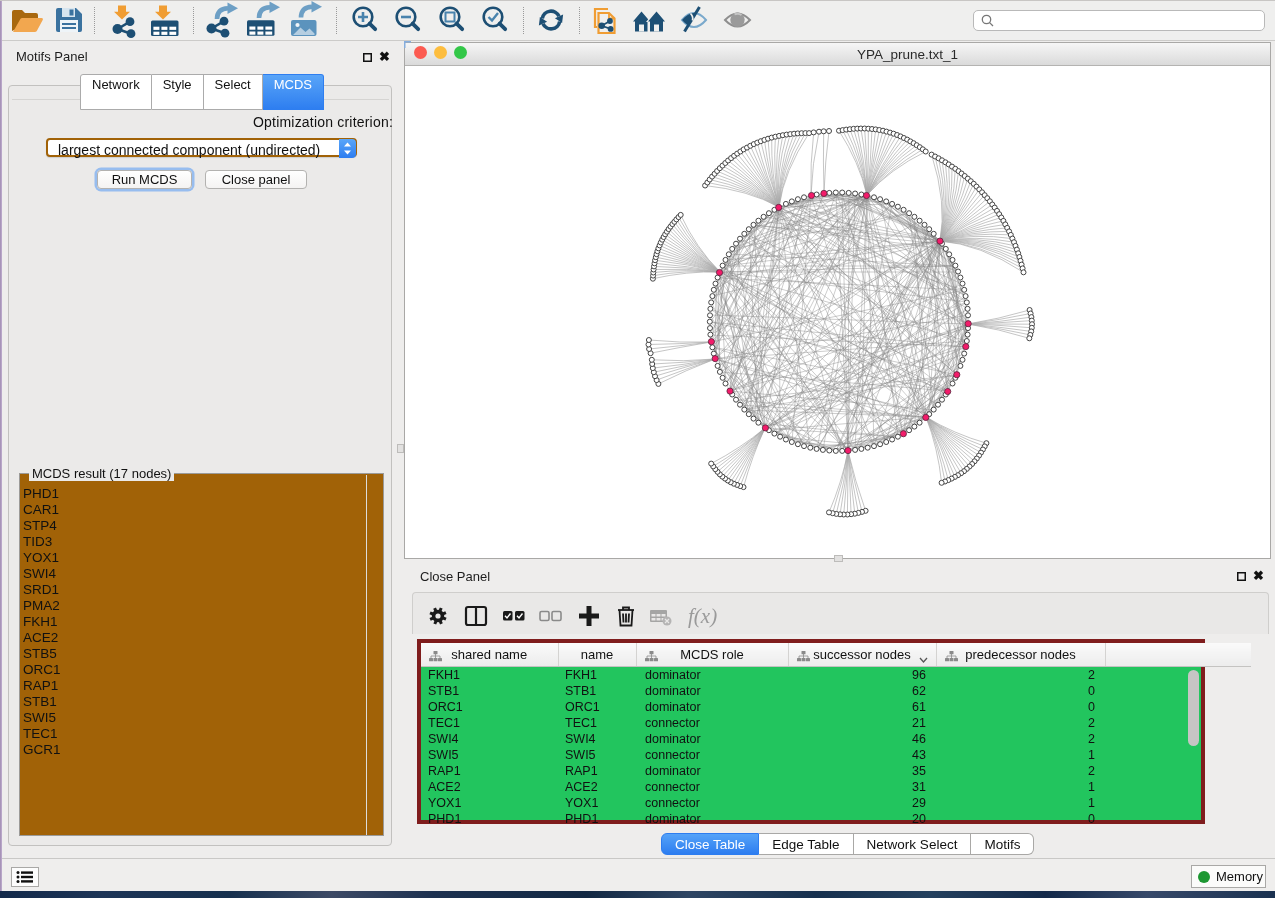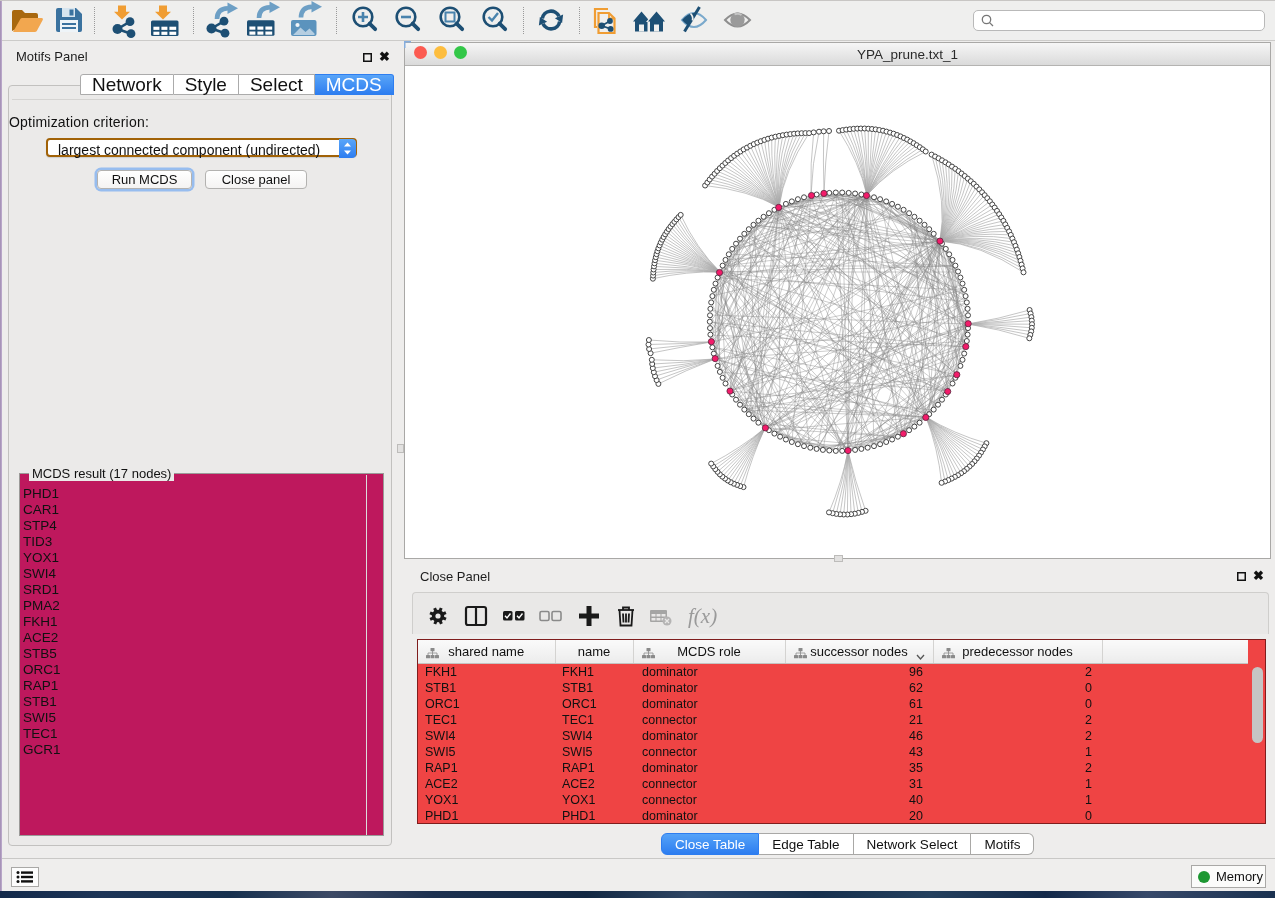--- a/index.html
+++ b/index.html
@@ -4,51 +4,51 @@
 html,body{width:1275px;height:898px;overflow:hidden;font-family:"Liberation Sans",sans-serif;background:#eeedec;position:relative}
 
 #toolbar{position:absolute;left:0;top:0;width:1275px;height:41px;background:#efefee;border-top:1px solid #c8c6c4;border-bottom:1px solid #cccbc9}
 .sep{position:absolute;top:7px;height:27px;width:0;border-left:1px dotted #9a9a9a}
 #searchbox{position:absolute;left:973px;top:10px;width:292px;height:21px;background:#fff;border:1px solid #b9b9b9;border-radius:5px}
 
 #cpanel{position:absolute;left:2px;top:42px;width:394px;height:816px;background:#eeedec}
 #cpanel .title{position:absolute;left:14px;top:7px;font-size:13px;color:#1d1d1d}
 .winbtns{position:absolute;top:8px;font-size:12px;color:#111}
 #tabs{position:absolute;left:78px;top:32px;height:21px}
-.tab{float:left;height:21px;line-height:20px;padding:0 11px;font-size:19px;color:#111;background:#fff;border:1px solid #ababab;border-left:none;text-align:center}
+.tab{float:left;height:36px;line-height:20px;padding:0 11px;font-size:13px;color:#111;background:#fff;border:1px solid #ababab;border-left:none;text-align:center}
 .tab:first-child{border-left:1px solid #ababab;border-top-left-radius:3px}
 .tab:last-child{border-top-right-radius:3px}
 .tab.sel{background:linear-gradient(#59a5f8,#2e7ef0);color:#fff;border-color:#2e7ef0}
 #cpbody{position:absolute;left:6px;top:43px;width:384px;height:761px;background:#ebeae9;border:1px solid #c2c1bf;border-radius:4px}
 #cpinner{position:absolute;left:3px;top:13px;width:377px;height:786px;border-top:1px solid #d5d4d2}
-#optlabel{position:absolute;left:0;top:28px;width:384px;text-align:left;font-size:14px;color:#111;letter-spacing:.2px}
+#optlabel{position:absolute;left:0;top:28px;width:384px;text-align:right;font-size:14px;color:#111;letter-spacing:.2px}
 #dropdown{position:absolute;left:37px;top:52px;width:311px;height:19px;background:#fff;border:2px solid #a16207;border-radius:4px;box-shadow:0 1px 1px rgba(0,0,0,.12)}
 #dropdown span{position:absolute;left:10px;top:1.5px;font-size:14px;color:#111;white-space:nowrap}
 #ddbtn{position:absolute;right:-1px;top:-1px;width:17px;height:19px;background:linear-gradient(#5aa6f9,#2d7df0);border-radius:0 4px 4px 0}
 .btn{position:absolute;height:19px;background:linear-gradient(#fff,#f4f3f2);border:1px solid #b3b2b0;border-radius:4px;font-size:13px;color:#111;text-align:center;line-height:17px}
 #runbtn{left:88px;top:84px;width:95px;box-shadow:0 0 0 2.5px rgba(130,178,240,.8)}
 #closebtn{left:196px;top:84px;width:102px}
-#groupbox{position:absolute;left:10px;top:387px;width:365px;height:363px;background:#be185d;border:1px solid #9b9a98}
+#groupbox{position:absolute;left:10px;top:387px;width:365px;height:363px;background:#a16207;border:1px solid #9b9a98}
 #gbtitle{position:absolute;left:9px;top:-8px;background:#ebeae9;padding:0 3px;font-size:13px;color:#111}
 #gblist{position:absolute;left:3px;top:12px;font-size:13.5px;color:#111;line-height:16px}
 #gbsb{position:absolute;right:16px;top:1px;width:1px;height:360px;background:#dcdcdc}
 
 #vsplit{position:absolute;left:396px;top:42px;width:9px;height:816px;background:#eeedec}
 #vshandle{position:absolute;left:397px;top:444px;width:7px;height:9px;background:#e2e1e0;border:1px solid #bdbcba}
 #hshandle{position:absolute;left:834px;top:555px;width:9px;height:7px;background:#e2e1e0;border:1px solid #bdbcba}
 
 #netframe{position:absolute;left:404px;top:42px;width:867px;height:517px;background:#fff;border:1px solid #a9a8a6}
 #nettitle{position:absolute;left:0;top:0;width:100%;height:23px;background:linear-gradient(#f6f6f6,#dadada);border-bottom:1px solid #b4b3b1}
 #nettitle .t{position:absolute;left:452px;top:4px;font-size:13.5px;color:#2a2a2a}
 .tl{position:absolute;top:46px;width:13px;height:13px;border-radius:50%}
 
 #tpanel{position:absolute;left:404px;top:565px;width:871px;height:293px;background:#eeedec}
 #tpanel .title{position:absolute;left:16px;top:4px;font-size:13px;color:#1d1d1d}
 #ttools{position:absolute;left:8px;top:27px;width:857px;height:42px;background:#e9e8e7;border:1px solid #cfcecc;border-bottom:none;border-radius:4px 4px 0 0}
-#tblwrap{position:absolute;left:13px;top:74px;width:849px;height:185px;background:#ef4444;border:1px solid #7f1d1d}
+#tblwrap{position:absolute;left:13px;top:74px;width:788px;height:185px;background:#22c55e;border:4px solid #7f1d1d}
 table{border-collapse:collapse;width:830px;table-layout:fixed;font-size:12.5px;color:#111}
 th{height:23px;font-weight:normal;background:linear-gradient(#fafafa,#ececec);border-bottom:1px solid #c4c3c1;border-right:1px solid #d4d3d1;font-size:13px;padding:0;position:relative}
 th .hic{position:absolute;left:8px;top:6px}
 th .arr{position:absolute;right:8px;top:8px}
 td{height:16px;line-height:16px;padding:0 4px;white-space:nowrap;overflow:hidden}
 td.num{text-align:right}
 #tsb{position:absolute;right:2px;top:3px;width:11px;height:181px}
 #tsbthumb{position:absolute;left:0;top:24px;width:11px;height:76px;background:#c6c5c4;border-radius:6px}
 #ttabs{position:absolute;left:257px;top:268px;height:22px}
 .ttab{float:left;height:22px;line-height:21px;padding:0 13px;font-size:13.5px;color:#111;background:#fff;border:1px solid #a9a8a6;border-left:none}
@@ -715,21 +715,21 @@
             <td style="padding-left:7px">ACE2</td>
             <td style="padding-left:9px">connector</td>
             <td class="num" style="padding-right:10px">31</td>
             <td class="num" style="padding-right:10px">1</td>
             <td></td>
           </tr>
           <tr>
             <td style="padding-left:7px">YOX1</td>
             <td style="padding-left:7px">YOX1</td>
             <td style="padding-left:9px">connector</td>
-            <td class="num" style="padding-right:10px">40</td>
+            <td class="num" style="padding-right:10px">29</td>
             <td class="num" style="padding-right:10px">1</td>
             <td></td>
           </tr>
           <tr>
             <td style="padding-left:7px">PHD1</td>
             <td style="padding-left:7px">PHD1</td>
             <td style="padding-left:9px">dominator</td>
             <td class="num" style="padding-right:10px">20</td>
             <td class="num" style="padding-right:10px">0</td>
             <td></td>

